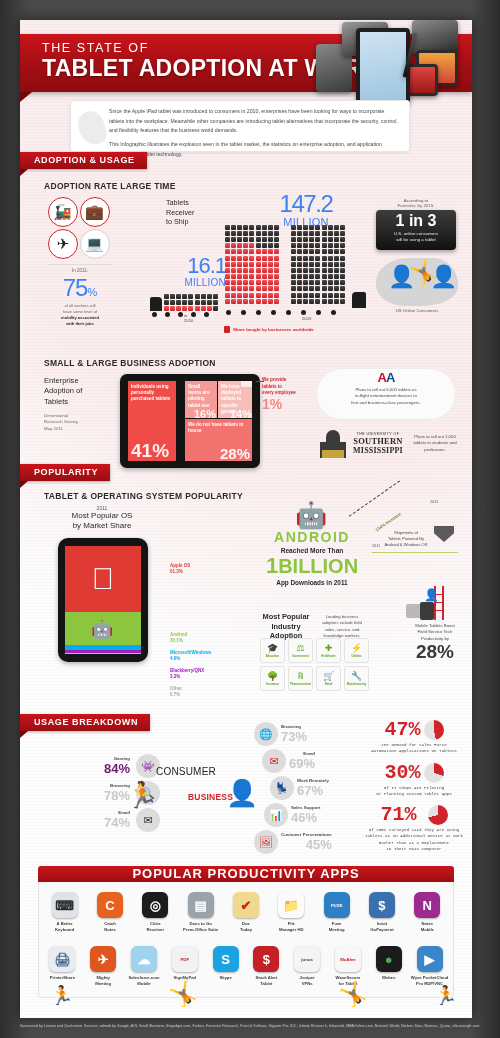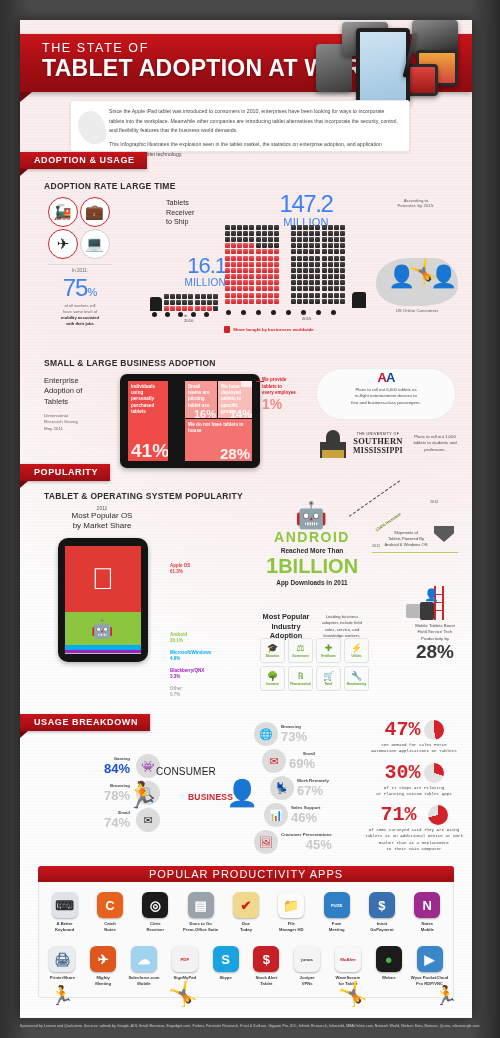--- a/index.html
+++ b/index.html
@@ -66,21 +66,21 @@
   .tm-cell{ position:absolute; color:#fff; overflow:hidden; }
   .tm-lbl{ font-size:4.6px; font-weight:bold; line-height:1.35; padding:3px; }
   .tm-pct{ position:absolute; font-weight:bold; font-size:15px; line-height:1; opacity:.92;}
   
   .pie{ width:20px;height:20px;border-radius:50%; }
   
   .apps-band{ position:absolute; left:18px; top:846px; width:416px; height:132px;
     background:#fafafa; border:1px solid #e3e3e3; border-radius:3px; }
   .apps-ttl{ position:absolute; left:18px; top:846px; width:416px; height:16px;
     background:linear-gradient(180deg,#c9151b,#9c0e13); color:#fff; text-align:center;
-    font-size:11px; font-weight:normal; letter-spacing:1px; line-height:16px; border-radius:3px 3px 0 0;}
+    font-size:13px; font-weight:bold; letter-spacing:1px; line-height:16px; border-radius:3px 3px 0 0;}
   .app{ width:56px; text-align:center; }
   .app-ic{ width:26px;height:26px;border-radius:6px;margin:0 auto 3px;
     box-shadow:0 1px 2px rgba(0,0,0,.3); display:flex;align-items:center;justify-content:center;
     font-size:13px;font-weight:bold;color:#fff; overflow:hidden;}
   .app-nm{ font-size:4.2px; line-height:1.45; color:#3a3a3a; font-weight:bold; }
   .apps-row{ position:absolute; left:22px; width:408px; display:flex; justify-content:space-between;}
   .runner{ position:absolute; color:#d2232a; font-size:19px; }
   .credits{ position:absolute; left:20px; top:1024px; width:460px;
     font-size:3.5px; color:#cfcfcf; letter-spacing:.1px; line-height:1.2;}
 </style>
@@ -446,20 +446,27 @@
 
   <div style="position:absolute;left:204px;top:306px;display:flex;align-items:center;gap:3px;">
     <div style="width:6px;height:7px;background:#d2232a;border-radius:1px;"></div>
     <div style="font-size:4.3px;color:#d2232a;font-weight:bold;">Share bought by businesses worldwide</div>
   </div>
 
   <div style="position:absolute;left:356px;top:178px;width:80px;text-align:center;">
     <div style="font-size:4.4px;color:#5a5a5a;">According to</div>
     <div style="font-size:4.4px;color:#5a5a5a;">Forrester, by 2015:</div>
   </div>
+  <div style="position:absolute;left:356px;top:190px;width:80px;height:40px;background:linear-gradient(180deg,#3d3d3d,#111);border-radius:4px;text-align:center;padding-top:3px;box-shadow:0 2px 4px rgba(0,0,0,.35);">
+    <div style="color:#fff;font-weight:bold;font-size:16px;line-height:1.05;">1 in 3</div>
+    <div style="color:#e8e8e8;font-size:4.4px;line-height:1.4;margin-top:1px;">
+      <div>U.S. online consumers</div>
+      <div>will be using a tablet</div>
+    </div>
+  </div>
   <div style="position:absolute;left:352px;top:232px;width:90px;height:70px;">
     <div style="position:absolute;left:4px;top:6px;width:82px;height:48px;background:#d5d5d5;border-radius:40% 30% 45% 35%/50% 55% 40% 45%;"></div>
     <div style="position:absolute;left:16px;top:12px;font-size:22px;color:#1d1d1d;">👤</div>
     <div style="position:absolute;left:36px;top:6px;font-size:24px;color:#d2232a;">🤸</div>
     <div style="position:absolute;left:58px;top:12px;font-size:22px;color:#1d1d1d;">👤</div>
     <div style="position:absolute;left:0;top:56px;width:90px;text-align:center;font-size:4.3px;color:#5a5a5a;">US Online Consumers</div>
   </div>
 
   <div class="sect-h" style="left:24px;top:338px;">SMALL &amp; LARGE BUSINESS ADOPTION</div>
 
@@ -471,21 +478,21 @@
     </div>
     <div class="tiny" style="margin-top:6px;">
       <div>Dimensional</div>
       <div>Research Survey,</div>
       <div>May 2011</div>
     </div>
   </div>
 
   <div style="position:absolute;left:100px;top:354px;width:140px;height:94px;background:#141414;border-radius:7px;padding:7px 8px;box-shadow:0 2px 5px rgba(0,0,0,.3);">
     <div style="position:relative;width:124px;height:80px;overflow:hidden;">
-      <div class="tm-cell" style="left:0;top:0;width:40px;height:80px;background:#ef4b48;">
+      <div class="tm-cell" style="left:0;top:0;width:48px;height:80px;background:#ef4b48;">
         <div class="tm-lbl">Individuals using personally purchased tablets</div>
         <div class="tm-pct" style="left:3px;bottom:1px;font-size:19px;">41%</div>
       </div>
       <div class="tm-cell" style="left:57px;top:0;width:32px;height:37px;background:#f69b97;">
         <div class="tm-lbl">Small teams are piloting tablet use</div>
         <div class="tm-pct" style="right:1px;bottom:-2px;font-size:11px;">16%</div>
       </div>
       <div class="tm-cell" style="left:90px;top:0;width:34px;height:37px;background:#f9bdb9;">
         <div class="tm-lbl">We have deployed tablets to specific groups</div>
         <div class="tm-pct" style="right:0;bottom:-2px;font-size:11px;">14%</div>
@@ -672,21 +679,21 @@
     <div style="font-size:19px;font-weight:bold;color:#3a3a3a;line-height:1.05;">28%</div>
   </div>
 
   <div class="banner" style="top:694px;">USAGE BREAKDOWN</div>
 
   <div id="consumer-list" style="position:absolute;left:30px;top:734px;width:110px;">
       <div style="display: flex; align-items: center; margin-bottom: 3px; margin-left: 44px; flex-direction: row-reverse;">
         <div class="ico-circle" style="width: 24px; height: 24px; background: rgb(220, 220, 220); color: rgb(43, 43, 43); font-size: 11px; flex: 0 0 auto; margin-left: 3px;">👾</div>
         <div style="margin-left: 0px; line-height: 1; text-align: right; margin-right: 3px;">
           <div style="font-size: 4.4px; color: rgb(74, 74, 74); font-weight: bold;">Gaming</div>
-          <div style="font-size: 13px; font-weight: bold; color: #1d4ed8; margin-top: 1px;">84%</div>
+          <div style="font-size: 13px; font-weight: bold; color: #701a75; margin-top: 1px;">84%</div>
         </div>
       </div>
       <div style="display: flex; align-items: center; margin-bottom: 3px; margin-left: 12px; flex-direction: row-reverse;">
         <div class="ico-circle" style="width: 24px; height: 24px; background: rgb(220, 220, 220); color: rgb(43, 43, 43); font-size: 11px; flex: 0 0 auto; margin-left: 3px;">🔍</div>
         <div style="margin-left: 0px; line-height: 1; text-align: right; margin-right: 3px;">
           <div style="font-size: 4.4px; color: rgb(74, 74, 74); font-weight: bold;">Browsing</div>
           <div style="font-size: 13px; font-weight: bold; color: rgb(201, 201, 201); margin-top: 1px;">78%</div>
         </div>
       </div>
       <div style="display: flex; align-items: center; margin-bottom: 3px; margin-left: 30px; flex-direction: row-reverse;">

